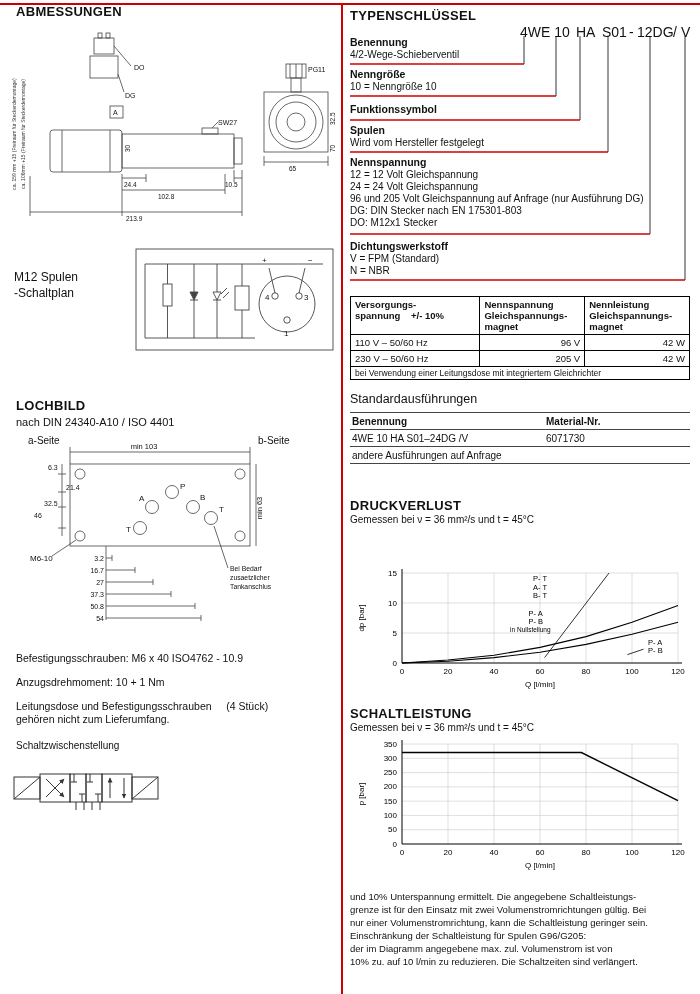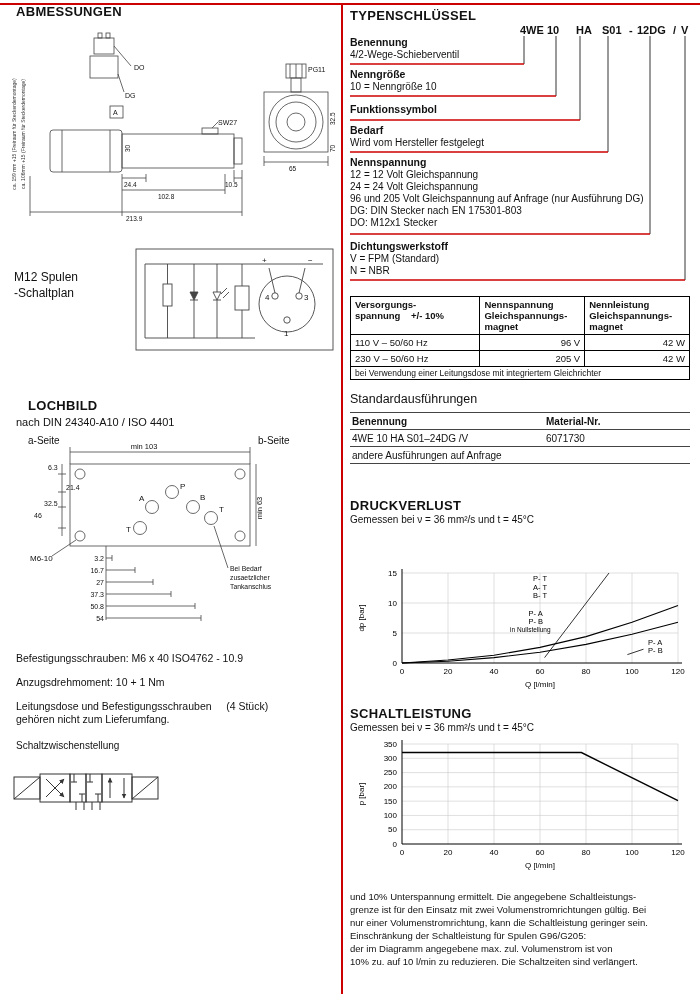--- a/index.html
+++ b/index.html
@@ -10,21 +10,21 @@
   .h1{font-size:13px;font-weight:bold;letter-spacing:.3px}
   .h2{font-size:10px;font-weight:normal}
   .sub{font-size:11px}
   .body-text{font-size:10.5px}
   .pre{white-space:pre}
   .redline-top{position:absolute;left:0;top:3px;width:700px;height:2px;background:#cc0000}
   .redline-vert{position:absolute;left:341px;top:3px;width:2px;height:991px;background:#cc0000}
   .m12label{font-size:12px}
   
   #rightcol{position:absolute;left:348px;top:0;width:346px;height:994px}
-  .code{position:absolute;top:24px;font-size:11px;font-weight:bold}
+  .code{position:absolute;top:24px;font-size:14px;font-weight:normal}
   .tlabel{position:absolute;left:2px;font-size:10.5px;font-weight:bold}
   .ttext{position:absolute;left:2px;font-size:10px}
   .vtable{border-collapse:collapse;width:340px;font-size:9.5px}
   .vtable th,.vtable td{border:1px solid #000;padding:2px 4px;vertical-align:top;text-align:left}
   .vtable th{font-weight:bold}
   .vtable th div{white-space:pre}
   .vtable td.ctr{text-align:right}
   .vtable td.fn{font-size:8.5px;padding:1px 4px}
   .std-title{font-weight:normal;font-size:12.5px;margin-bottom:6px}
   .std-row{position:relative;border-top:1px solid #444;padding:3px 2px 2px 2px;font-size:10px;min-height:17px}
@@ -140,21 +140,21 @@
     </g>
     <g font-size="8" fill="#111">
       <text x="127" y="15">+</text>
       <text x="173" y="15">−</text>
       <text x="130" y="52">4</text>
       <text x="169" y="52">3</text>
       <text x="149" y="88">1</text>
     </g>
   </svg>
 
-  <div class="abs h1" style="left:28px;top:398px">LOCHBILD</div>
+  <div class="abs h1" style="left:16px;top:398px">LOCHBILD</div>
   <div class="abs sub" style="left:16px;top:416px">nach DIN 24340-A10 / ISO 4401</div>
 
   <svg class="abs" style="left:6px;top:430px" width="335" height="215" viewBox="0 0 335 215">
     <g stroke="#444" stroke-width="0.8" fill="none">
       <line x1="64" y1="22" x2="244" y2="22"></line>
       <line x1="64" y1="17" x2="64" y2="34"></line>
       <line x1="244" y1="17" x2="244" y2="34"></line>
       <rect x="64" y="34" width="180" height="82"></rect>
       <circle cx="74" cy="44" r="5"></circle>
         <circle cx="234" cy="44" r="5"></circle>
@@ -283,21 +283,21 @@
         <line x1="2" y1="214" x2="302" y2="214"></line>
         <line x1="2" y1="260" x2="337" y2="260"></line>
       </g>
     </svg>
 
     <div class="tlabel" style="top:36px">Benennung</div>
     <div class="ttext" style="top:49px">4/2-Wege-Schieberventil</div>
     <div class="tlabel" style="top:68px">Nenngröße</div>
     <div class="ttext" style="top:81px">10 = Nenngröße 10</div>
     <div class="tlabel" style="top:103px">Funktionssymbol</div>
-    <div class="tlabel" style="top:124px">Bedarf</div>
+    <div class="tlabel" style="top:124px">Spulen</div>
     <div class="ttext" style="top:137px">Wird vom Hersteller festgelegt</div>
     <div class="tlabel" style="top:156px">Nennspannung</div>
     <div class="ttext" style="top:169px">12 = 12 Volt Gleichspannung</div>
     <div class="ttext" style="top:181px">24 = 24 Volt Gleichspannung</div>
     <div class="tt ttext" style="top:193px">96 und 205 Volt Gleichspannung auf Anfrage (nur Ausführung DG)</div>
     <div class="ttext" style="top:205px">DG: DIN Stecker nach EN 175301-803</div>
     <div class="ttext" style="top:217px">DO: M12x1 Stecker</div>
     <div class="tlabel" style="top:240px">Dichtungswerkstoff</div>
     <div class="ttext" style="top:253px">V = FPM (Standard)</div>
     <div class="ttext" style="top:265px">N = NBR</div>

